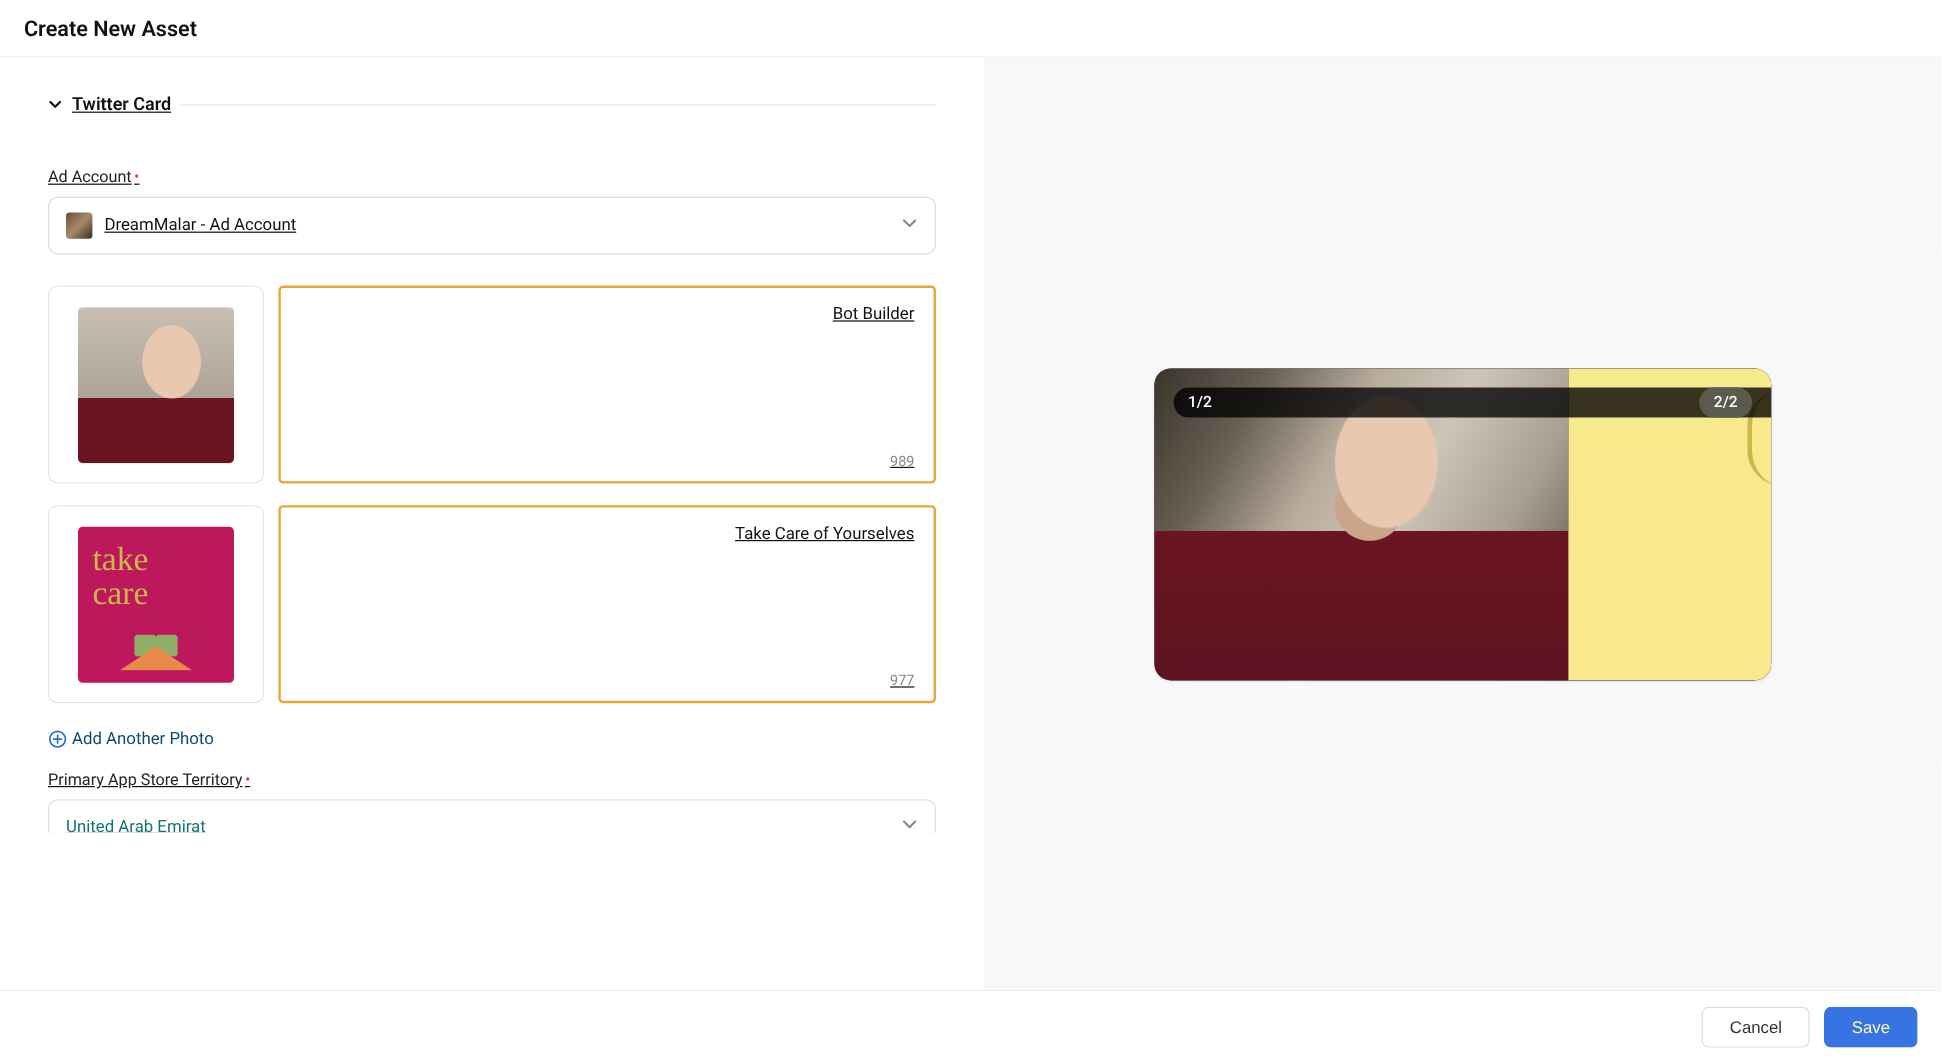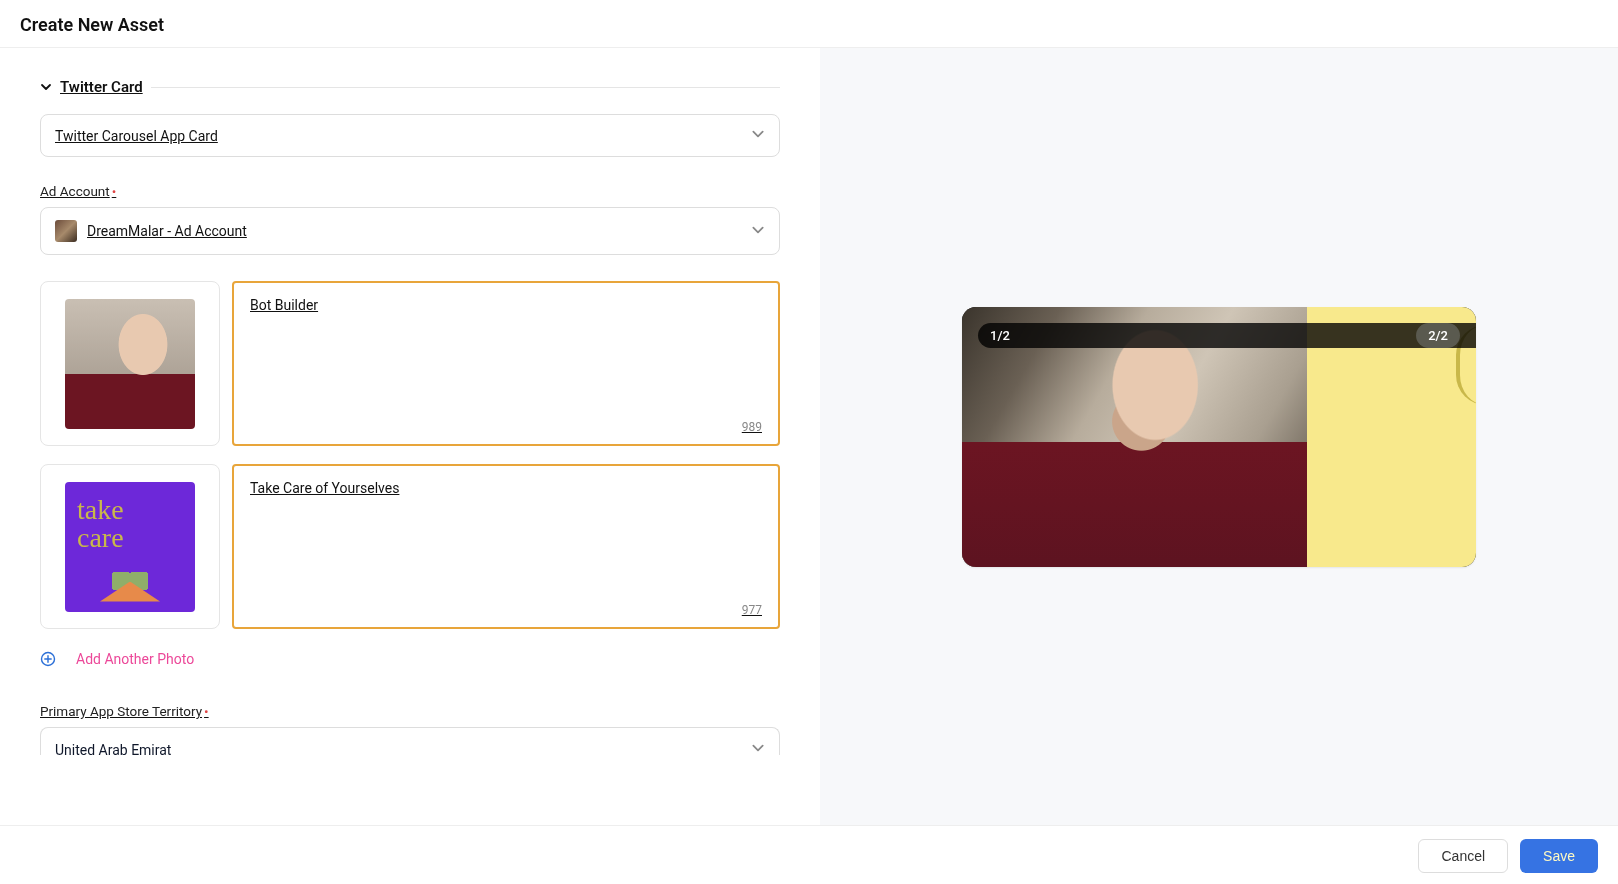--- a/index.html
+++ b/index.html
@@ -108,21 +108,21 @@
     width: 130px; height: 130px;
     border-radius: 4px;
     background:
       radial-gradient(ellipse 40px 50px at 60% 35%, #e8c9b0 0%, #e8c9b0 60%, transparent 62%),
       linear-gradient(to top, #6c1522 0%, #6c1522 42%, transparent 42%),
       linear-gradient(#c9bfb3,#9a8f83);
   }
   .thumb2 {
     width: 130px; height: 130px;
     border-radius: 4px;
-    background: #6d28d9;
+    background: #be185d;
     position: relative;
     overflow: hidden;
   }
   .thumb2 .txt {
     position: absolute;
     top: 14px; left: 12px;
     font-family: cursive;
     font-size: 28px;
     line-height: 1;
     color: #c9b84a;
@@ -142,58 +142,59 @@
     width: 36px; height: 18px;
     background: radial-gradient(circle at 25% 50%, #8fae6a 40%, transparent 42%),
                 radial-gradient(circle at 75% 50%, #8fae6a 40%, transparent 42%);
   }
   .desc-box {
     flex: 1;
     border: 2.5px solid #e8a53a;
     border-radius: 4px;
     padding: 14px 16px 10px 16px;
     display: flex;
-    flex-direction: row;
+    flex-direction: column;
     justify-content: space-between;
     background: #fff;
     min-height: 165px;
+    align-items: flex-end;
   }
   .desc-box .title-text {
     font-size: 14px;
     color: #111;
   }
   .desc-box .counter {
     align-self: flex-end;
     color: #888;
     font-size: 12px;
   }
   .add-link {
     display: inline-flex;
     align-items: center;
-    gap: 20px;
-    color: #ec4899;
+    gap: 4px;
+    color: #0c4a6e;
     font-size: 14px;
     cursor: pointer;
     margin-top: 4px;
-    margin-bottom: 36px;
+    margin-bottom: 18px;
   }
   .add-link svg { display:block; }
 
   .cutoff-select {
     border: 1px solid #ddd;
     border-top-left-radius: 8px;
     border-top-right-radius: 8px;
     border-bottom: none;
     padding: 16px 14px 0 14px;
     display: flex;
     align-items: center;
     justify-content: space-between;
     height: 28px;
     overflow: hidden;
-    color: #0f172a;
+    color: #0f766e;
     text-align: right;
   }
 
   
   .preview-card {
     width: 514px;
     height: 260px;
     border-radius: 14px;
     display: flex;
     overflow: hidden;
@@ -279,30 +280,20 @@
       <span class="caret-icon">
         <svg width="12" height="12" viewBox="0 0 12 12">
             <path d="M2 4 L6 8 L10 4" fill="none" stroke="#111" stroke-width="1.8" stroke-linecap="round" stroke-linejoin="round"></path>
           </svg>
       </span>
       <span class="title">Twitter Card</span>
       <span class="line"></span>
     </div>
 
     
-    <div class="select">
-      <span class="left-content">
-        <span>Twitter Carousel App Card</span>
-      </span>
-      <span class="chev">
-        <svg width="14" height="14" viewBox="0 0 12 12">
-            <path d="M2 4 L6 8 L10 4" fill="none" stroke="#888" stroke-width="1.5" stroke-linecap="round" stroke-linejoin="round"></path>
-          </svg>
-      </span>
-    </div>
 
     <div class="spacer"></div>
 
     
     <div class="field-label">
       <span>Ad Account</span><span class="req">•</span>
     </div>
     <div class="select">
       <span class="left-content">
         <span class="avatar"></span>

